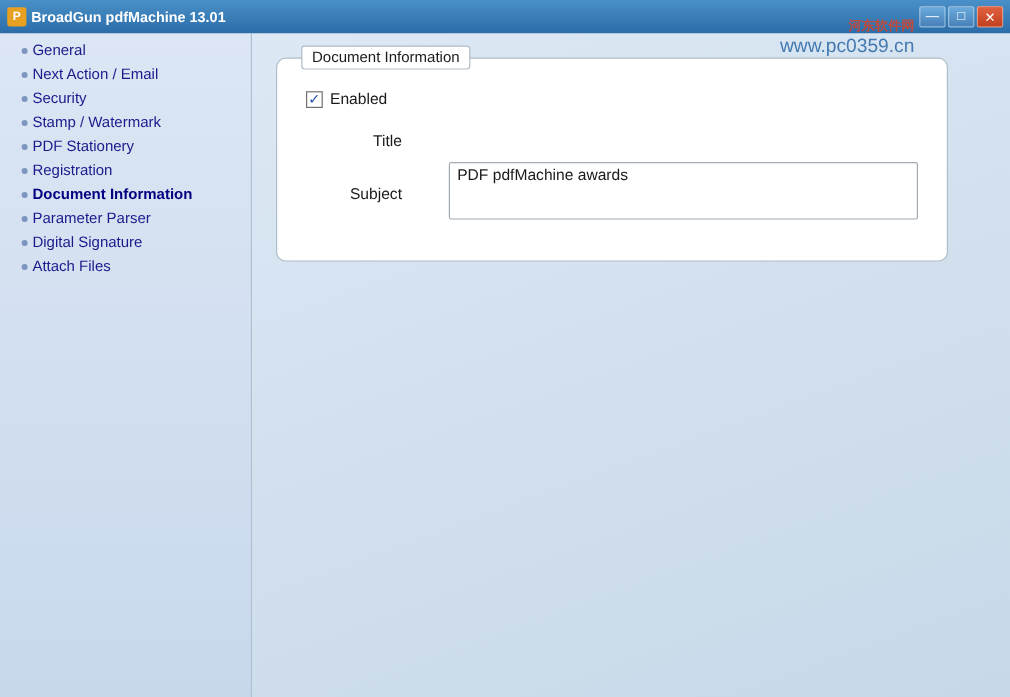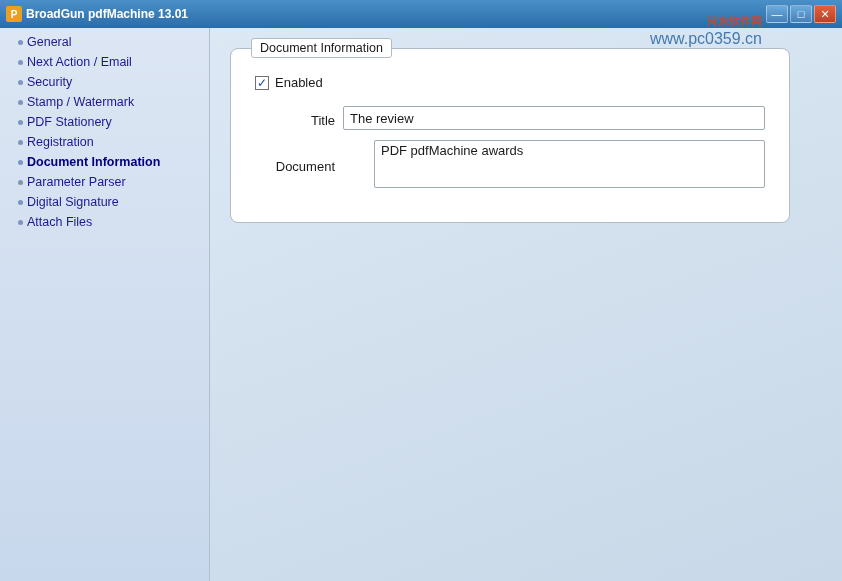--- a/index.html
+++ b/index.html
@@ -281,24 +281,23 @@
 
       <div class="enabled-row">
         <div class="enabled-checkbox">
           <span class="check">✓</span>
         </div>
         <span class="enabled-label">Enabled</span>
       </div>
 
       <div class="form-row">
         <span class="form-label">Title</span>
-        <input class="form-input" type="text" value="The review" style="">
       </div>
 
 
 
       <div class="form-row">
-        <span class="form-label">Document</span>
+        <span class="form-label">Subject</span>
         <textarea class="form-input keywords" style="">PDF pdfMachine awards</textarea>
       </div>
     </div>
   </div>
 </div>
 
 </body></html>

